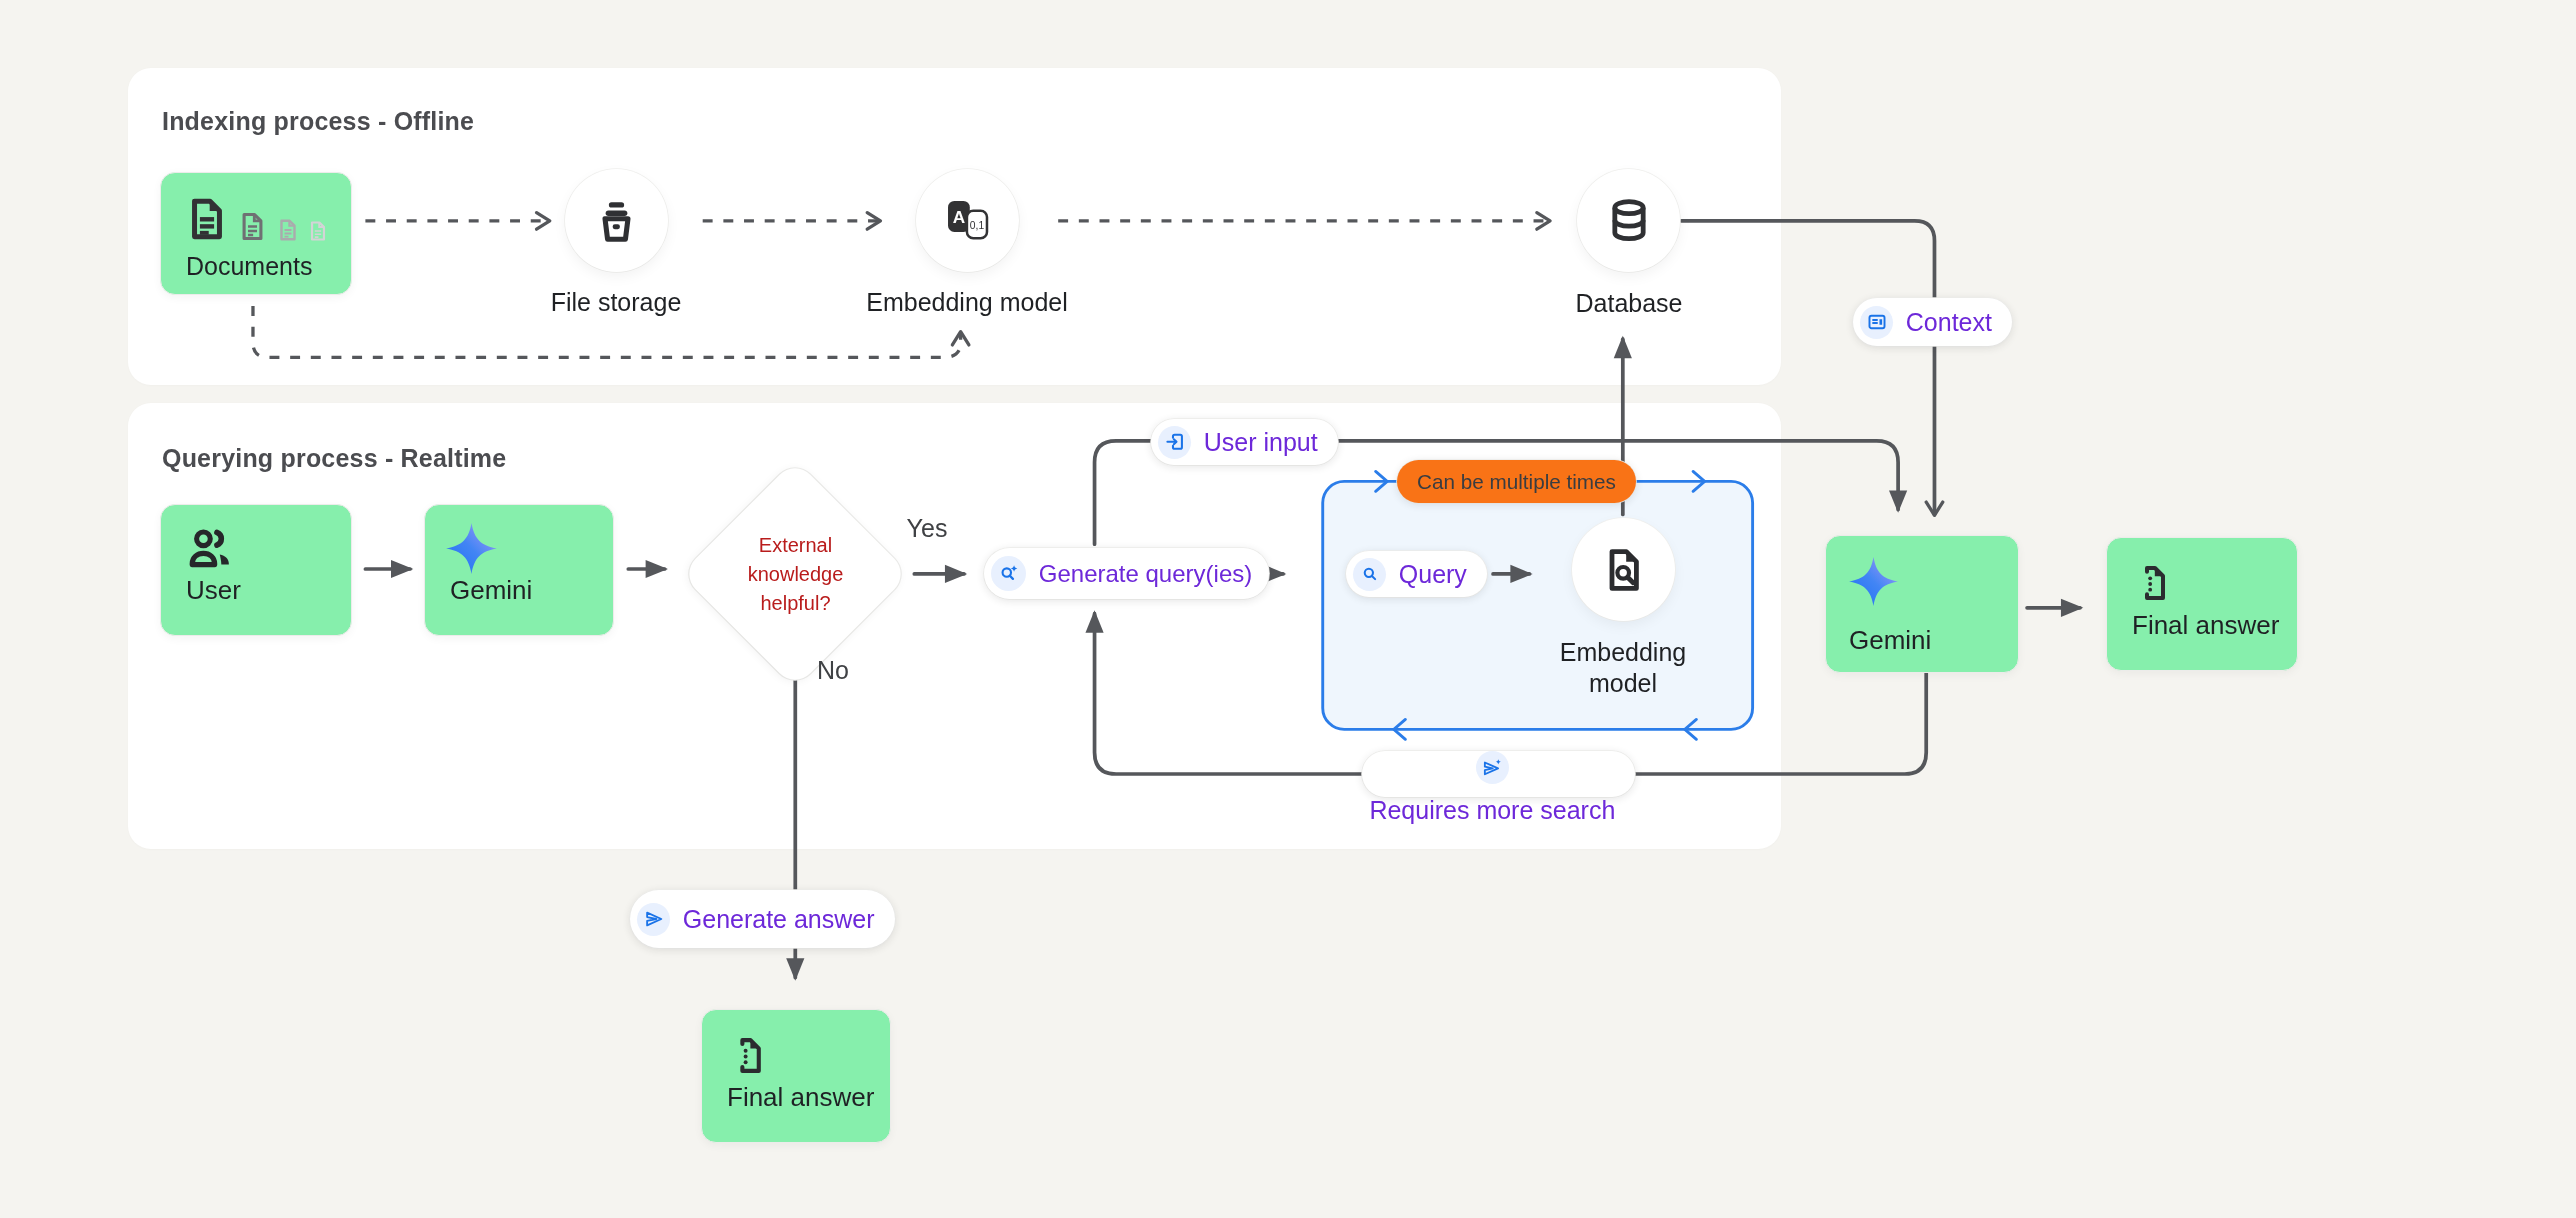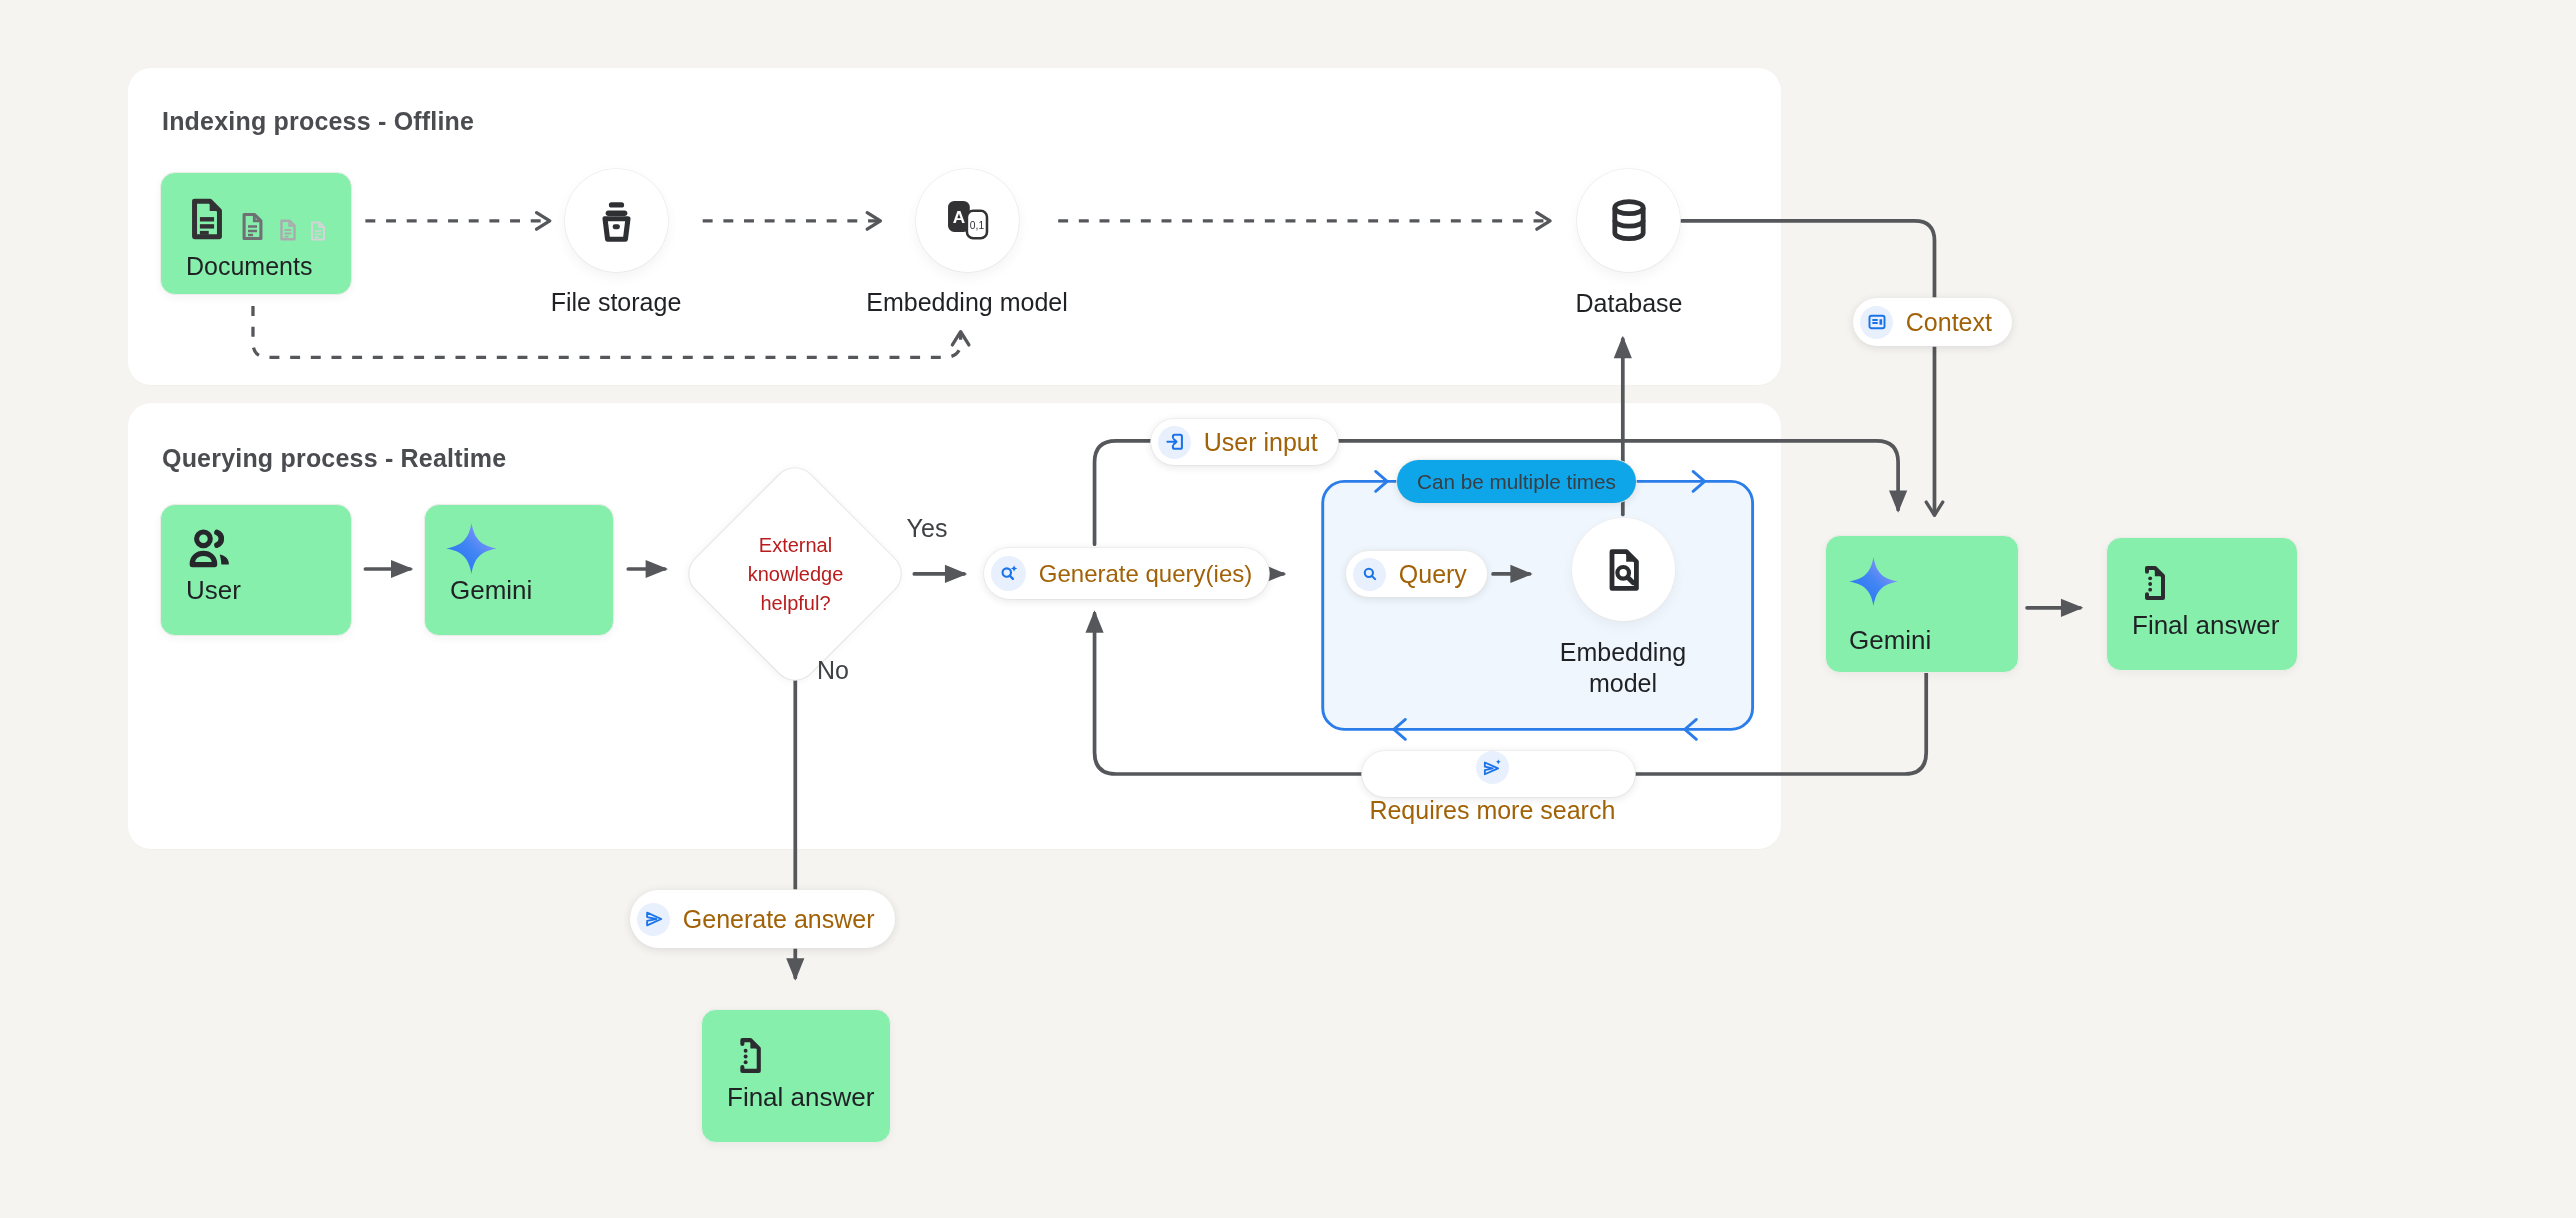--- a/index.html
+++ b/index.html
@@ -38,23 +38,23 @@
   .pill{
     position:absolute;display:flex;align-items:center;gap:12.4px;
     background:#fff;border-radius:826px;padding:0 20px 0 7.4px;
     box-shadow:0 1.7px 8.3px rgba(32,33,36,.12),0 0 0 0.8px #f3f3f1;
     z-index:4;white-space:nowrap;
   }
   .pill .chip{
     width:33px;height:33px;border-radius:50%;background:#e8f0fe;
     display:flex;align-items:center;justify-content:center;flex:0 0 auto;
   }
-  .pill .pill-txt{font-size:25px;color:#a16207;}
+  .pill .pill-txt{font-size:25px;color:#6d28d9;}
   .plain-pill{
-    position:absolute;display:flex;align-items:center;background:#0ea5e9;border-radius:826px;
+    position:absolute;display:flex;align-items:center;background:#f97316;border-radius:826px;
     padding:0 20px;box-shadow:0 1.7px 8.3px rgba(32,33,36,.12),0 0 0 0.8px #f3f3f1;
     font-size:20.7px;color:#3a3d41;z-index:4;white-space:nowrap;
   }
   .diamond-box{
     position:absolute;left:714px;top:493px;width:162px;height:162px;
     background:#fff;border-radius:21.5px;transform:rotate(45deg);
     box-shadow:0 1.7px 10px rgba(0,0,0,.06),0 0 0 1.2px #eeeeec;z-index:3;
   }
   .diamond-text{
     position:absolute;left:692px;top:531px;width:207px;text-align:center;

